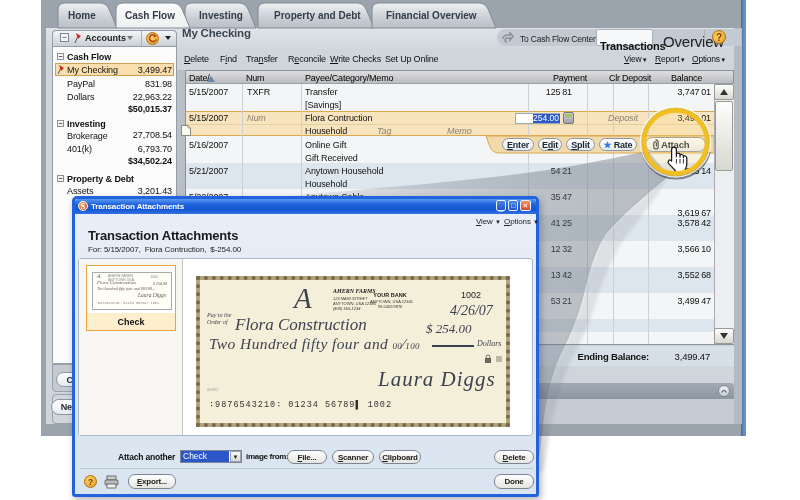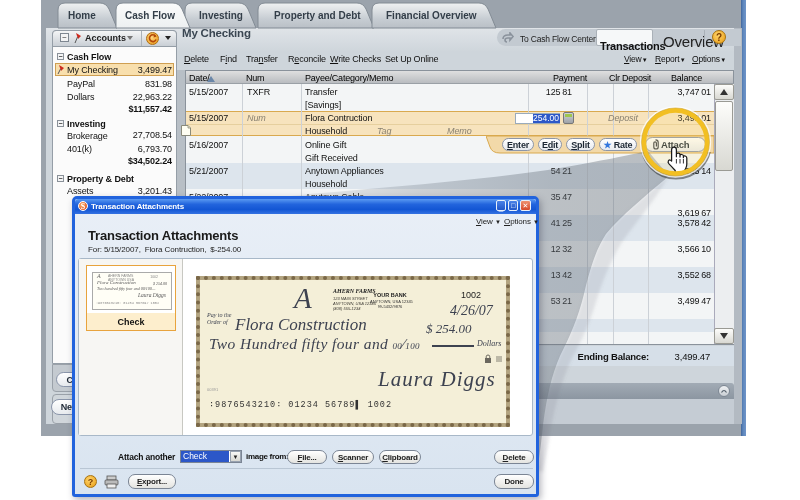--- a/index.html
+++ b/index.html
@@ -87,21 +87,21 @@
 <svg class="abs" style="left:56px;top:63px" width="10" height="12">
     <path d="M3 2 L8 5 L5 8 Z" fill="#cc2a1e"></path>
     <path d="M4.5 6 L2 11" stroke="#555" stroke-width="1" fill="none"></path>
   </svg>
 <div class="sbrow" style="left:67px;top:64px">My Checking</div>
 <div class="sbrow amt" style="left:120px;top:64px;width:52px">3,499.47</div>
 <div class="sbrow" style="left:67px;top:78px">PayPal</div>
 <div class="sbrow amt" style="left:120px;top:78px;width:52px">831.98</div>
 <div class="sbrow" style="left:67px;top:91px">Dollars</div>
 <div class="sbrow amt" style="left:110px;top:91px;width:62px">22,963.22</div>
-<div class="sbrow amt sbsec" style="left:105px;top:103px;width:67px">$11,557.42</div>
+<div class="sbrow amt sbsec" style="left:105px;top:103px;width:67px">$50,015.37</div>
 <div class="sbrow sbsec" style="left:57px;top:118px"><span class="minibox">−</span>Investing</div>
 <div class="sbrow" style="left:67px;top:130px">Brokerage</div>
 <div class="sbrow amt" style="left:110px;top:129px;width:62px">27,708.54</div>
 <div class="sbrow" style="left:67px;top:143px">401(k)</div>
 <div class="sbrow amt" style="left:110px;top:143px;width:62px">6,793.70</div>
 <div class="sbrow amt sbsec" style="left:105px;top:155px;width:67px">$34,502.24</div>
 <div class="sbrow sbsec" style="left:57px;top:173px"><span class="minibox">−</span>Property &amp; Debt</div>
 <div class="sbrow" style="left:67px;top:185px">Assets</div>
 <div class="sbrow amt" style="left:110px;top:185px;width:62px">3,201.43</div>
 <div class="sbrow amt sbsec" style="left:105px;top:194px;width:67px">$3,201.43</div>
@@ -201,21 +201,21 @@
 <svg class="abs" style="left:650px;top:138px" width="11" height="13">
     <path d="M5.5 1.8 Q8.2 1.8 8.2 4.4 L8.2 9 Q8.2 11 6 11 Q3.8 11 3.8 9 L3.8 5 Q3.8 3.8 5.1 3.8 Q6.4 3.8 6.4 5 L6.4 8.6" fill="none" stroke="#3a3f46" stroke-width="1.2"></path>
   </svg>
 <div class="abs" style="left:661px;top:139px;font-size:9.5px;font-weight:bold;color:#1c2733;letter-spacing:-0.2px">Attach</div>
 
 <div class="cell" style="left:189px;top:140px">5/16/2007</div>
 <div class="cell" style="left:305px;top:140px">Online Gift</div>
 <div class="cell" style="left:305px;top:153px">Gift Received</div>
 
 <div class="cell" style="left:189px;top:166px">5/21/2007</div>
-<div class="cell" style="left:305px;top:166px">Anytown Appliances</div>
+<div class="cell" style="left:305px;top:166px">Anytown Household</div>
 <div class="cell amt" style="left:502px;top:166px;width:70px">54 21</div>
 <div class="cell amt" style="left:631px;top:166px;width:80px">3,655 14</div>
 <div class="cell" style="left:305px;top:179px">Household</div>
 
 <div class="cell" style="left:189px;top:192px">5/22/2007</div>
 <div class="cell" style="left:305px;top:192px">Anytown Cable</div>
 <div class="cell amt" style="left:502px;top:192px;width:70px">35 47</div>
 <div class="cell amt" style="left:631px;top:208px;width:80px">3,619 67</div>
 <div class="cell amt" style="left:502px;top:218px;width:70px">41 25</div>
 <div class="cell amt" style="left:631px;top:218px;width:80px">3,578 42</div>

